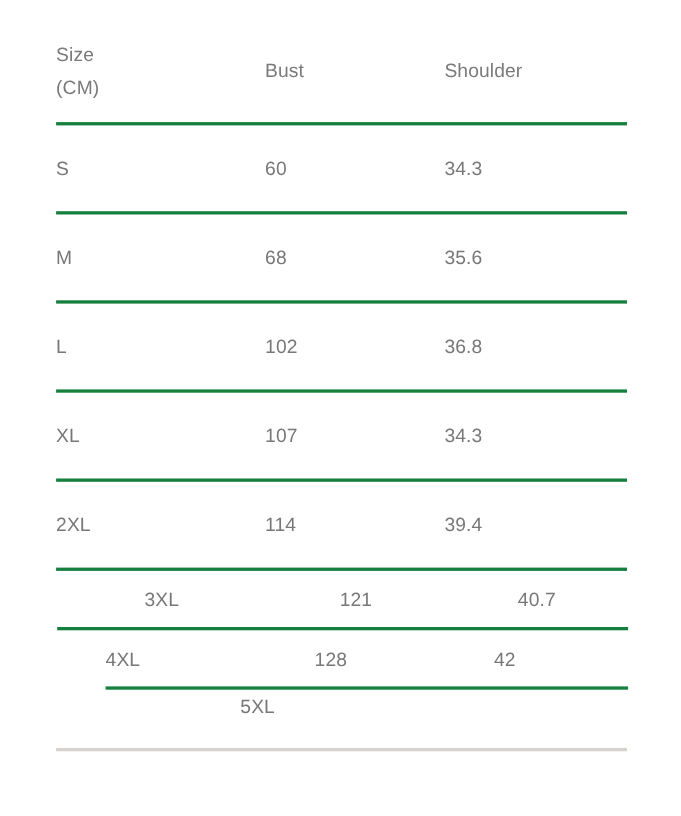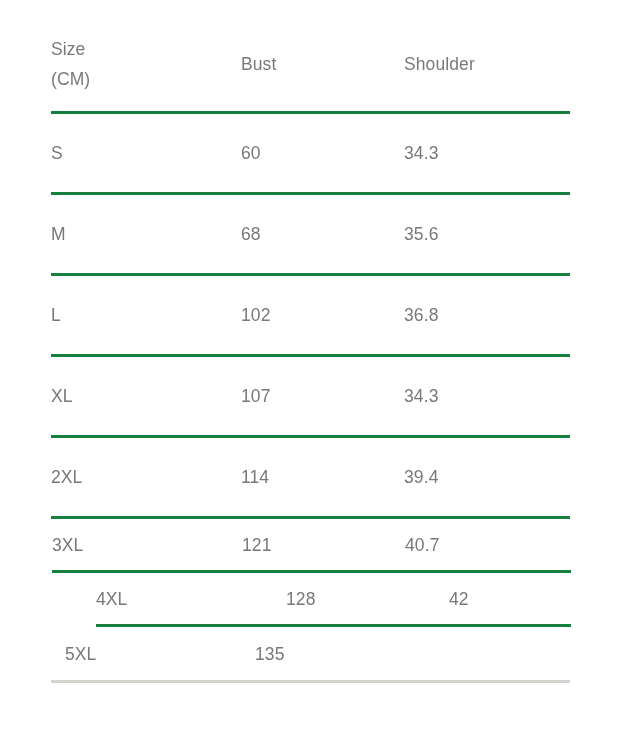--- a/index.html
+++ b/index.html
@@ -50,23 +50,23 @@
   .row.data-row {
     height: 81px;
   }
 
   
   .row.compact-1 { height: 54px; }
   .row.compact-2 { height: 54px; }
   .row.compact-3 { height: 54px; border-bottom: none; }
 
   
-  .row.shift-1 { left: 1px; }
+  .row.shift-1 { left: 1px; text-align: center; }
   .row.shift-2 { left: 1px; margin-left: 44px; }
-  .row.shift-3 { left: 14px; }
+  .row.shift-3 { left: 3px; flex-direction: column; }
 
   .bottom-rule {
     position: absolute;
     left: 51px;
     top: 680px;
     width: 519px;
     height: 3px;
     background: #d6d3cf;
   }
 

